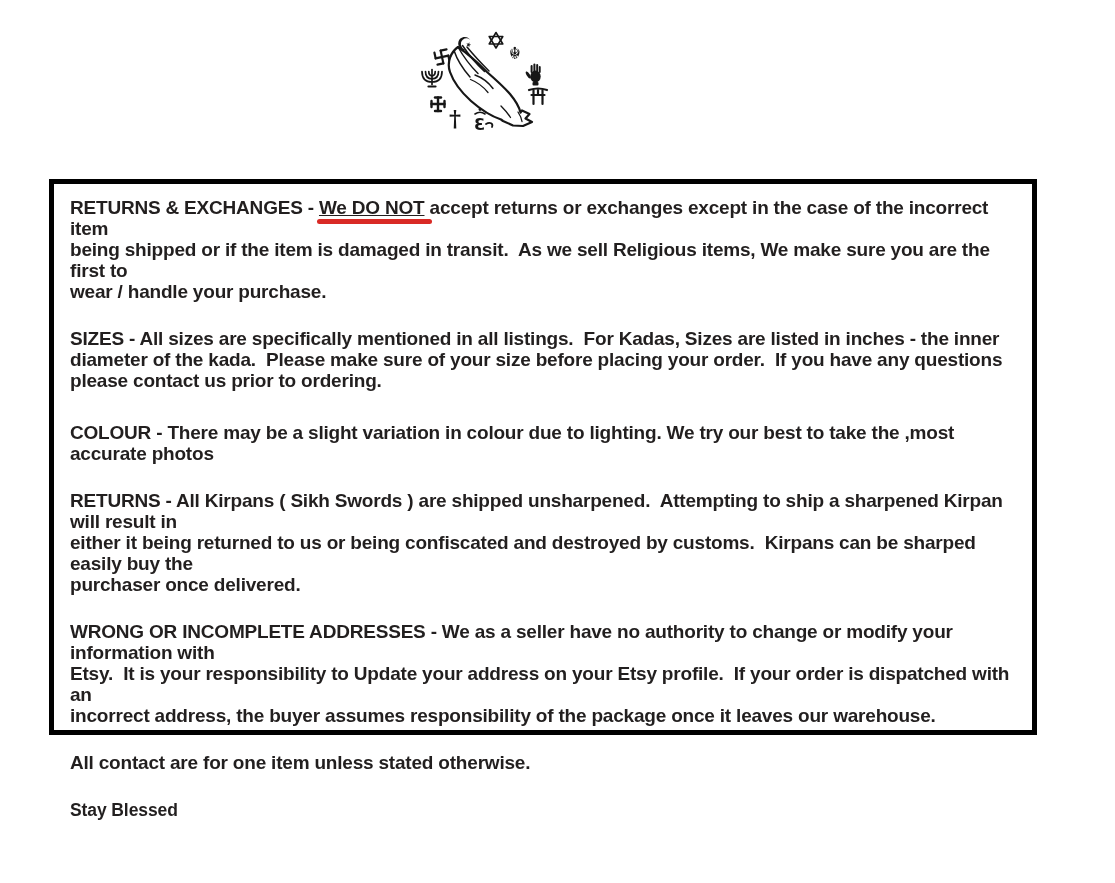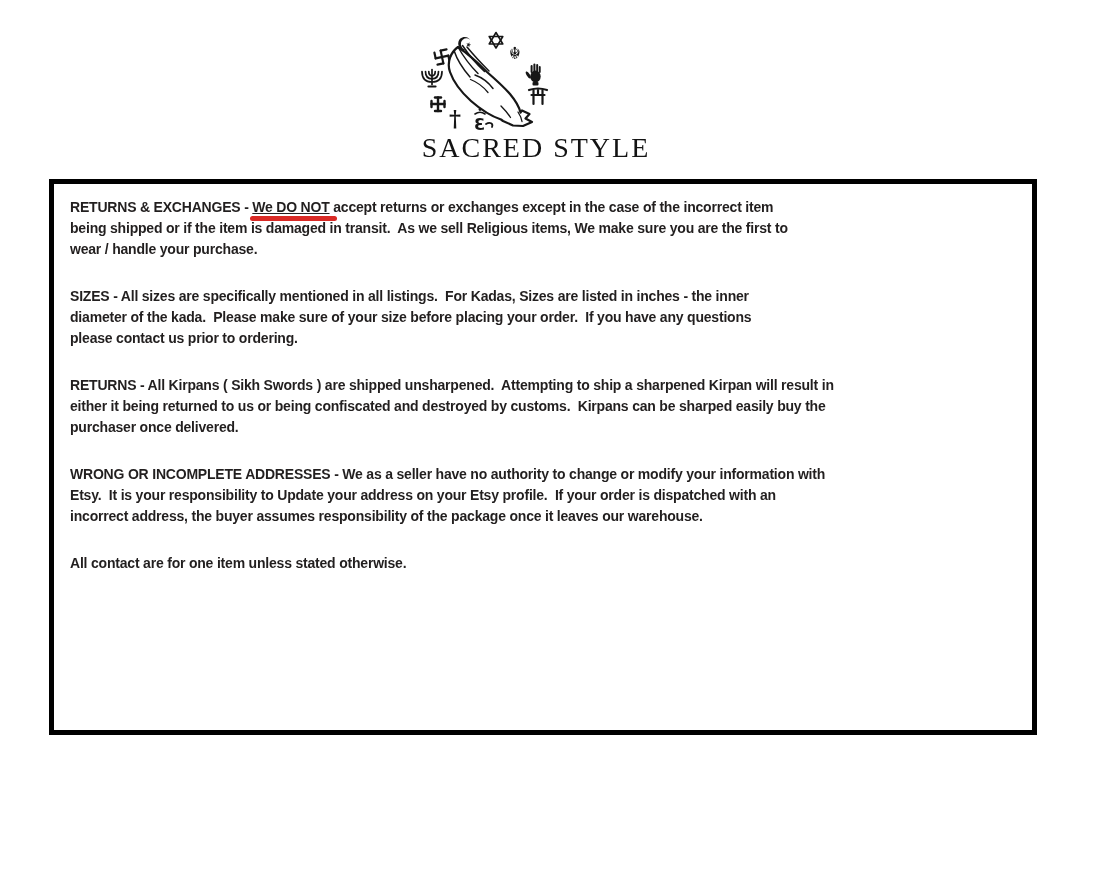--- a/index.html
+++ b/index.html
@@ -10,21 +10,21 @@
   .logo{position:absolute;left:400px;top:26px;width:272px;height:142px;}
   .logo svg{position:absolute;left:5px;top:0;}
   .brand{position:absolute;left:0;top:106px;width:272px;text-align:center;
          font-family:"Liberation Serif",serif;font-size:28px;letter-spacing:2px;
          color:#131313;white-space:nowrap;}
 
   
   .policy-box{position:absolute;left:49px;top:179px;box-sizing:border-box;
               width:988px;height:556px;border:5px solid #000;background:#fff;
               padding:13px 16px 0 16px;}
-  .para{margin:0 0 26px 0;font-weight:bold;font-size:14px;line-height:21px;
+  .para{margin:0 0 26px 0;font-weight:bold;font-size:19px;line-height:21px;
         letter-spacing:-0.2px;color:#221f1f;white-space:pre-wrap;}
   .para.gap-lg{margin-top:31px;}
   .signoff{font-size:17.5px;line-height:22px;letter-spacing:-0.1px;margin-top:25px;}
   .marked{position:relative;text-decoration:underline;}
   .marked::after{content:"";position:absolute;left:-2px;right:-7px;bottom:-6px;
                  height:5px;background:#d92a25;border-radius:3px;}
 
   .sym{stroke:#161616;fill:none;stroke-linecap:round;stroke-linejoin:round;}
   .symtxt{fill:#161616;font-family:"DejaVu Sans",sans-serif;}
 </style>
@@ -105,40 +105,41 @@
         <path class="sym" d="M53,21 C58,30 64.5,39 73,47.5" stroke-width="1.5"></path>
         <path class="sym" d="M57.5,19.5 C63.5,28.5 71,37.5 79.5,45.5" stroke-width="1.5"></path>
         <path class="sym" d="M62,21 C69,29.5 76,37 84,45" stroke-width="1.5"></path>
         <path class="sym" d="M49,24.5 C52,33.5 57.5,42.5 65,51" stroke-width="1.5"></path>
         <path class="sym" d="M70,49 C77,51.5 83.5,56.5 88,62.5" stroke-width="1.5"></path>
         <path class="sym" d="M65.5,53.5 C72,56 78.5,61 83,66.5" stroke-width="1.3"></path>
         <path class="sym" d="M96,80 C99.5,83.5 103,87.5 105.5,91.5" stroke-width="1.3"></path>
         <path class="sym" d="M113,86 C115,89 116.5,92.5 117,95.5" stroke-width="1.3"></path>
       </g>
     </svg>
-    <div class="brand">SACRED STYLE</div>
   </div>
 
   <div class="policy-box">
 
     <p class="para"><span>RETURNS &amp; EXCHANGES - </span><span class="marked">We DO NOT</span><span> accept returns or exchanges except in the case of the incorrect item
 being shipped or if the item is damaged in transit.  As we sell Religious items, We make sure you are the first to
 wear / handle your purchase.</span></p>
 
 
     <p class="para">SIZES - All sizes are specifically mentioned in all listings.  For Kadas, Sizes are listed in inches - the inner
 diameter of the kada.  Please make sure of your size before placing your order.  If you have any questions
 please contact us prior to ordering.</p>
 
+    <p class="para gap-lg">COLOUR - There may be a slight variation in colour due to lighting. We try our best to take the ,most accurate photos</p>
 
     <p class="para">RETURNS - All Kirpans ( Sikh Swords ) are shipped unsharpened.  Attempting to ship a sharpened Kirpan will result in
 either it being returned to us or being confiscated and destroyed by customs.  Kirpans can be sharped easily buy the
 purchaser once delivered.</p>
 
     <p class="para">WRONG OR INCOMPLETE ADDRESSES - We as a seller have no authority to change or modify your information with
 Etsy.  It is your responsibility to Update your address on your Etsy profile.  If your order is dispatched with an
 incorrect address, the buyer assumes responsibility of the package once it leaves our warehouse.</p>
 
     <p class="para">All contact are for one item unless stated otherwise.</p>
 
+    <p class="para signoff">Stay Blessed</p>
 
   </div>
 </div>
 
 </body></html>

